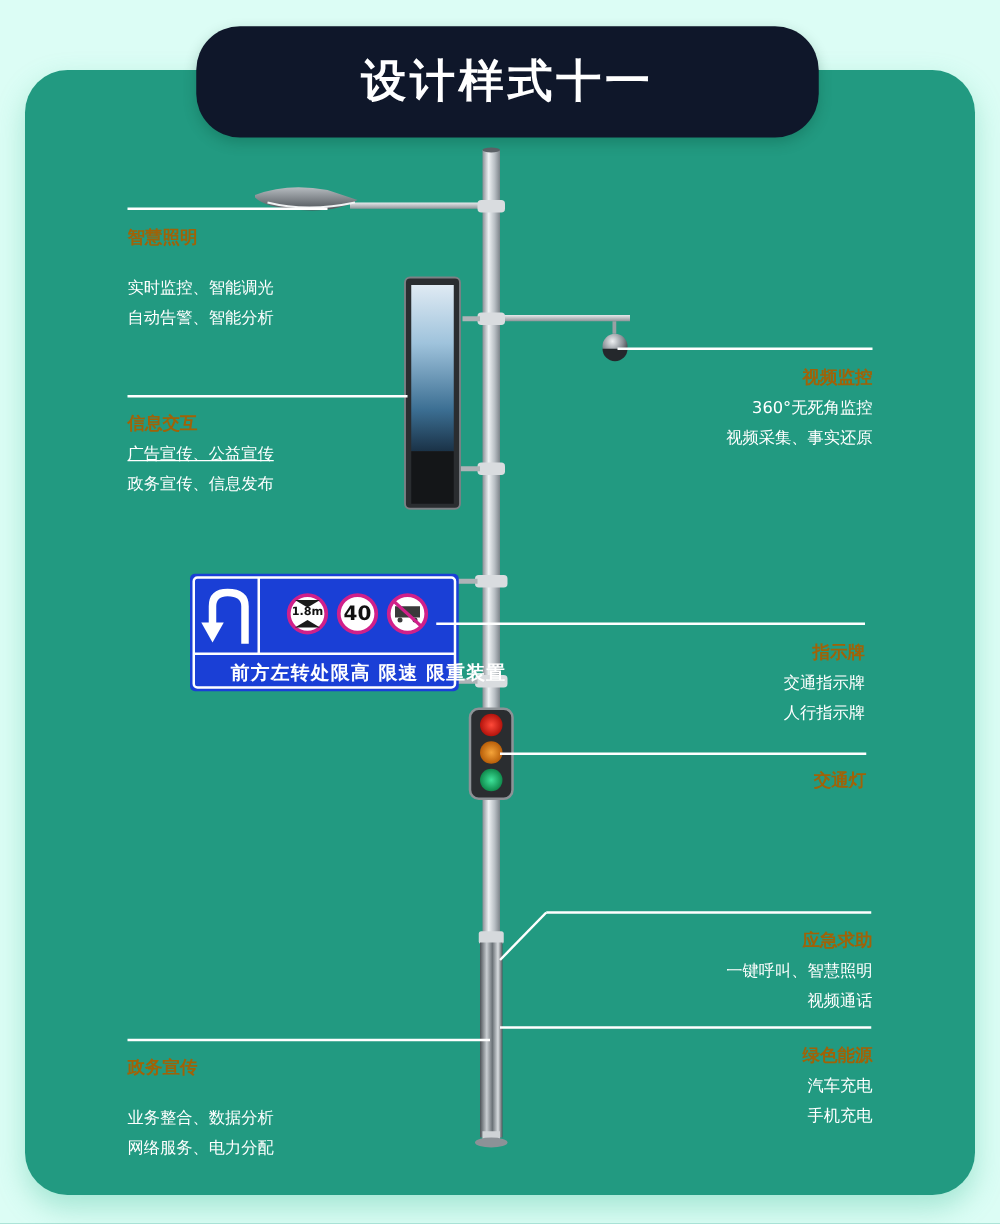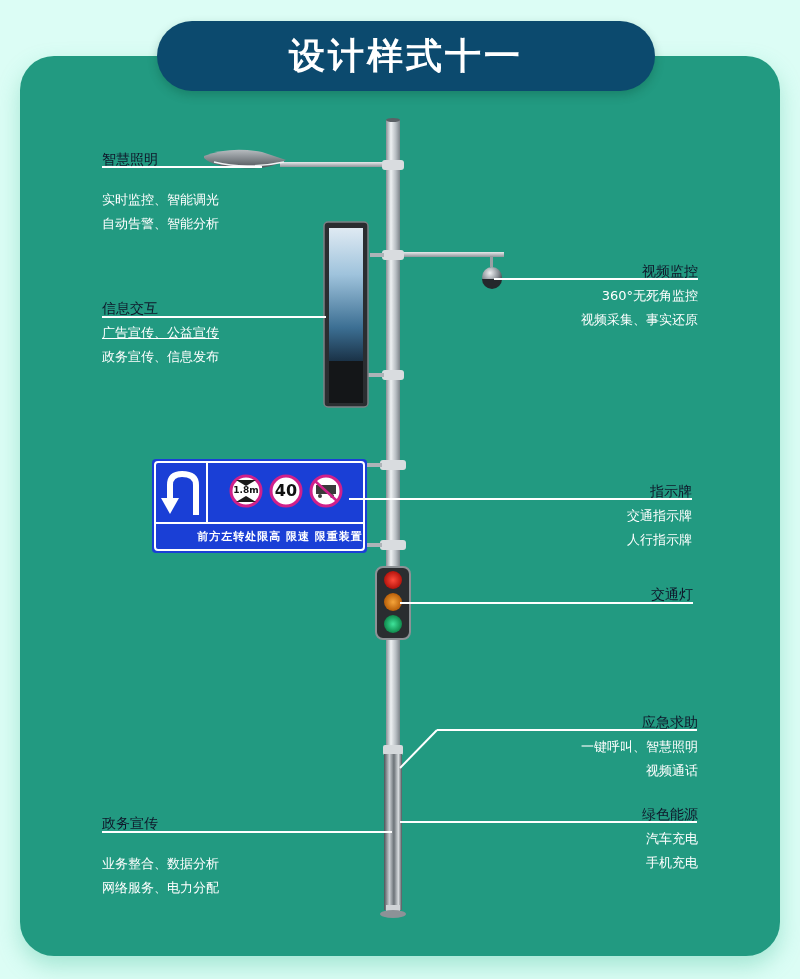--- a/index.html
+++ b/index.html
@@ -7,31 +7,31 @@
     width: 800px; height: 979px; background: #dcfdf5;
     position: relative; overflow: hidden;
     font-family: "DejaVu Sans", "Liberation Sans", sans-serif;
   }
   .card {
     position: absolute; left: 20px; top: 56px; width: 760px; height: 900px;
     background: #229a81; border-radius: 34px;
     box-shadow: 0 10px 22px rgba(60,190,150,0.35);
   }
   .title-pill {
-    position: absolute; left: 157px; top: 21px; width: 498px; height: 70px;
-    background: #0c4a6e; border-radius: 35px;
+    position: absolute; left: 157px; top: 21px; width: 498px; height: 89px;
+    background: #0f172a; border-radius: 35px;
     box-shadow: 0 4px 10px rgba(0,60,40,0.25);
     display: flex; align-items: center; justify-content: center;
   }
   .title-pill span {
     color: #ffffff; font-size: 36px; font-weight: bold; letter-spacing: 3px;
   }
   .feature { position: absolute; }
   .feature .h {
-    color: #0f172a; font-size: 14px; font-weight: normal; line-height: 18px;
+    color: #a16207; font-size: 14px; font-weight: bold; line-height: 18px; margin-top: 31px;
   }
   .feature .d {
     color: #ffffff; font-size: 13px; line-height: 24px; white-space: nowrap;
   }
   .feature.right { text-align: right; }
   .line { position: absolute; background: #ffffff; height: 2px; }
   svg.art { position: absolute; left: 0; top: 0; }
 </style>
 </head>
 <body>
@@ -203,13 +203,13 @@
 </div>
 
 <div class="feature right" style="right:102px; top:805px;">
   <div class="h">绿色能源</div>
   <div class="d" style="margin-top:4px;">汽车充电</div>
   <div class="d">手机充电</div>
 </div>
 
 <div style="position:absolute; left:233px; top:485px; width:26px; text-align:center; font-size:9px; font-weight:bold; color:#111;">1.8m</div>
 <div style="position:absolute; left:271px; top:481px; width:30px; text-align:center; font-size:16px; font-weight:bold; color:#111;">40</div>
-<div style="position:absolute; left:155px; top:529px; width:250px; text-align:center; font-size:11px; font-weight:bold; color:#ffffff; letter-spacing:1px;">前方左转处限高 限速 限重装置</div>
+<div style="position:absolute; left:155px; top:529px; width:250px; text-align:right; font-size:15px; font-weight:bold; color:#ffffff; letter-spacing:1px;">前方左转处限高 限速 限重装置</div>
 
 </body></html>

